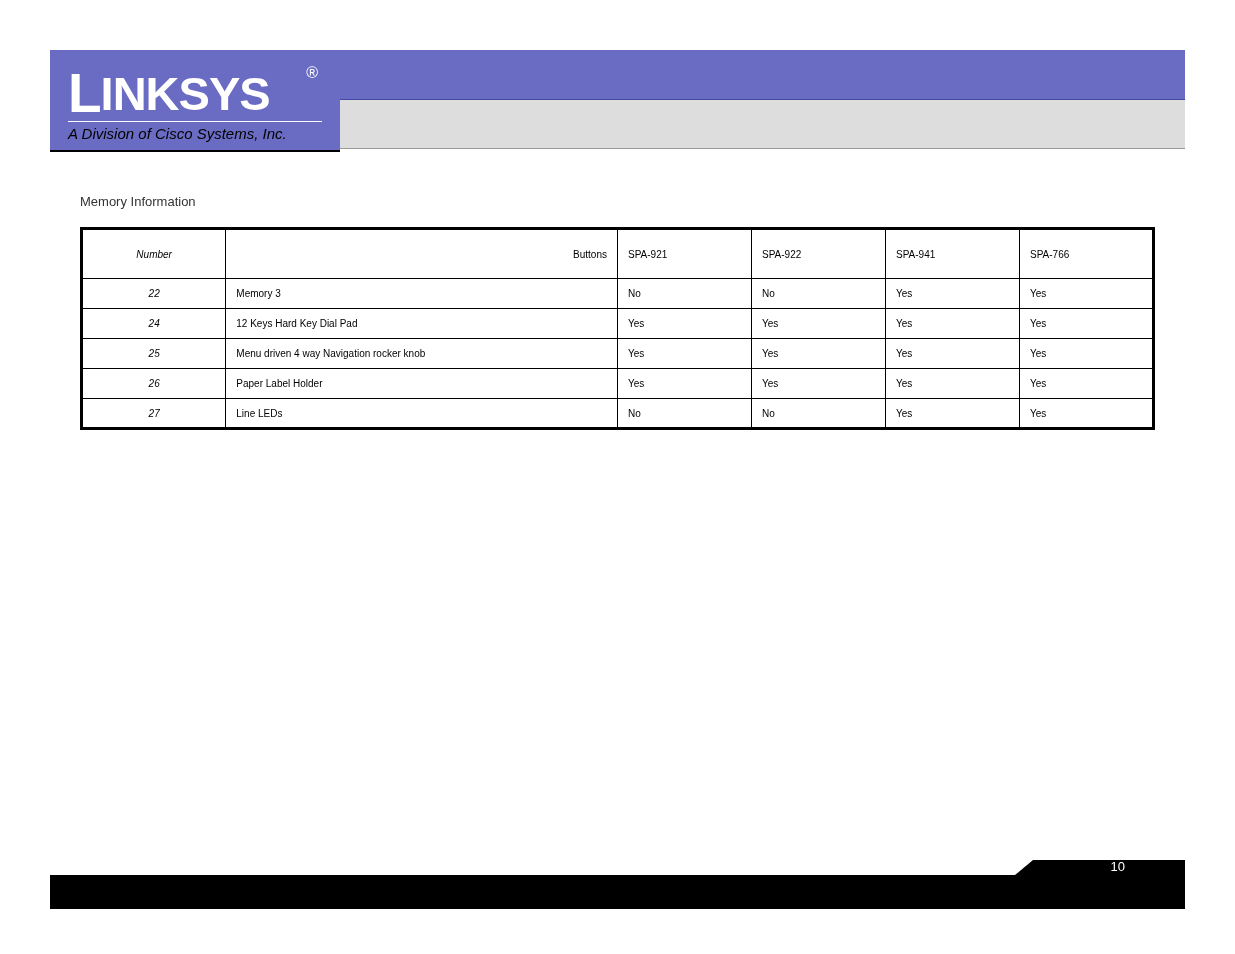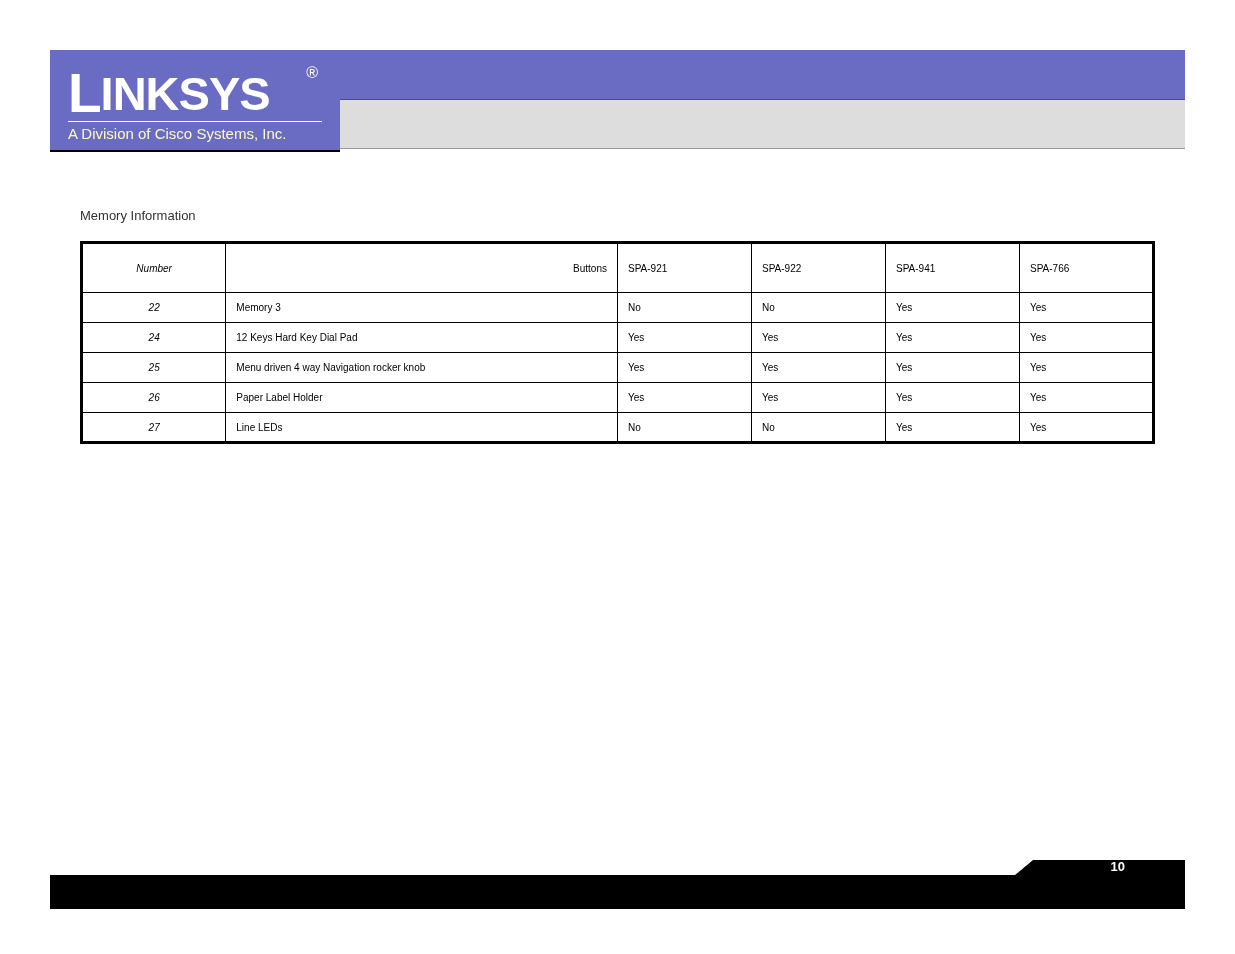--- a/index.html
+++ b/index.html
@@ -14,21 +14,21 @@
       min-height: 954px;
       position: relative;
     }
     .page {
       padding: 50px 50px 0 50px;
       position: relative;
       height: 954px;
     }
     .header {
       display: flex;
-      margin-bottom: 58px;
+      margin-bottom: 44px;
     }
     .logo-block {
       background: #6a6cc4;
       width: 290px;
       height: 100px;
       padding: 14px 18px 8px 18px;
       position: relative;
       box-shadow: 0 2px 0 #000;
     }
     .logo-text {
@@ -53,22 +53,23 @@
       position: absolute;
       top: 14px;
       right: 22px;
       font-weight: normal;
     }
     .logo-divider {
       border-top: 1px solid #fff;
       margin: 2px 0 3px 0;
     }
     .logo-subtitle {
-      color: #fef9c3;
+      color: #000000;
       font-size: 15px;
+      font-style: italic;
     }
     .header-right {
       flex: 1;
       display: flex;
       flex-direction: column;
     }
     .purple-bar {
       background: #6a6cc4;
       height: 50px;
       border-bottom: 1px solid #4547a0;
@@ -147,21 +148,21 @@
       height: 15px;
       background: #000;
       clip-path: polygon(18px 0, 100% 0, 100% 100%, 0 100%);
     }
     .page-number {
       position: absolute;
       right: 60px;
       top: -1px;
       color: #fff;
       font-size: 13px;
-      font-weight: bold;
+      font-weight: normal;
       z-index: 2;
     }
   </style>
 </head>
 <body>
 
 <div class="page">
   <div class="header">
     <div class="logo-block">
       <div class="logo-text"><span class="big-l">L</span>INKSYS</div>

